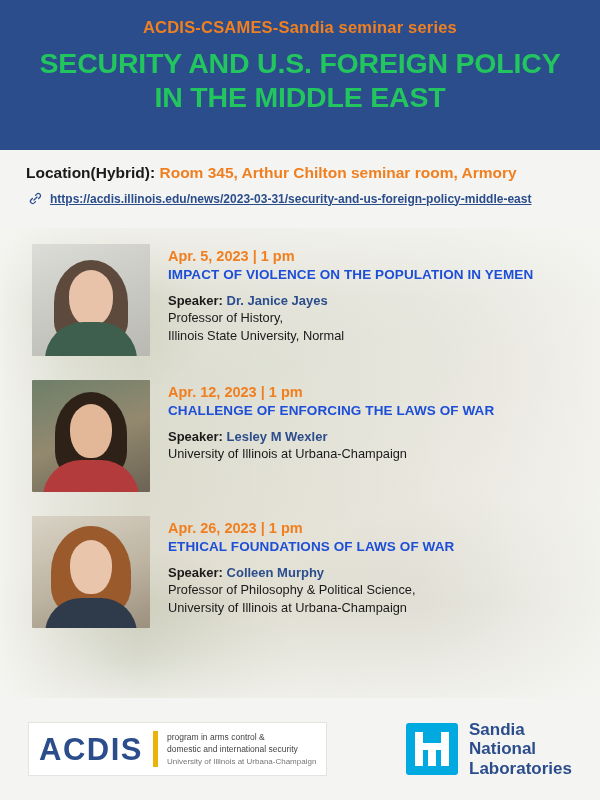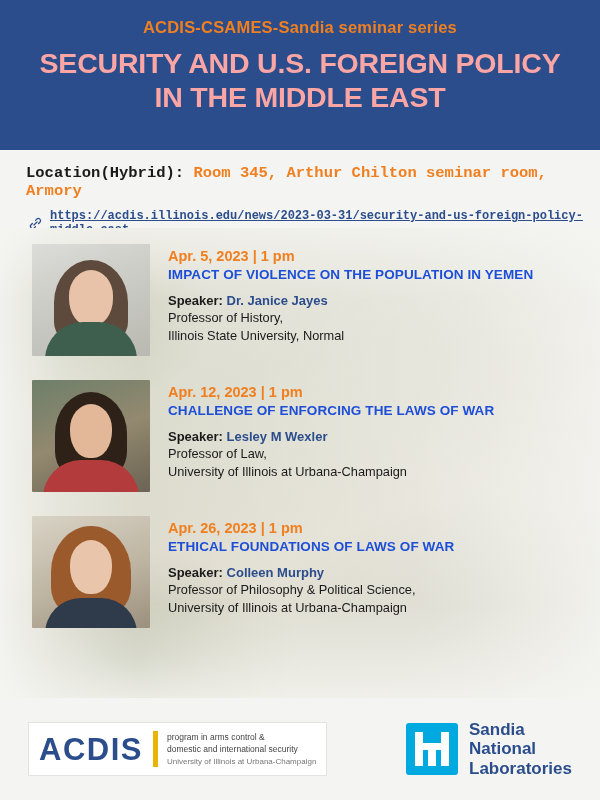--- a/index.html
+++ b/index.html
@@ -26,34 +26,33 @@
     text-align: center;
     height: 150px;
   }
   .series-label {
     color: #f07f20;
     font-size: 16.5px;
     font-weight: bold;
     letter-spacing: 0.2px;
   }
   .main-title {
-    color: #fca5a5;
+    color: #22c55e;
     font-size: 28.5px;
     font-weight: bold;
     line-height: 1.18;
     letter-spacing: -0.2px;
     margin-top: 10px;
   }
 
   
   .location-bar {
     background: #f4f4f2;
     padding: 14px 15px 10px 26px;
     height: 78px;
-    font-family: Liberation Mono, monospace;
   }
   .location-line {
     font-size: 15.5px;
     font-weight: bold;
     color: #1a1a1a;
   }
   .location-value { color: #f07f20; }
 
   .link-line {
     display: flex;
@@ -286,21 +285,20 @@
             <div class="face skin"></div>
             <div class="face body"></div>
         </div>
         <div class="talk-info">
           <div class="talk-date">Apr. 12, 2023 | 1 pm</div>
           <div class="talk-title">CHALLENGE OF ENFORCING THE LAWS OF WAR</div>
           <div class="speaker-line">
             <span class="speaker-label">Speaker:</span>
             <span class="speaker-name">Lesley M Wexler</span>
           </div>
-          <div class="affil">Professor of Law,</div>
           <div class="affil">University of Illinois at Urbana-Champaign</div>
         </div>
       </div>
 
       <div class="talk">
         <div class="photo p3">
           <div class="bgp"></div>
             <div class="face hair"></div>
             <div class="face skin"></div>
             <div class="face body"></div>

